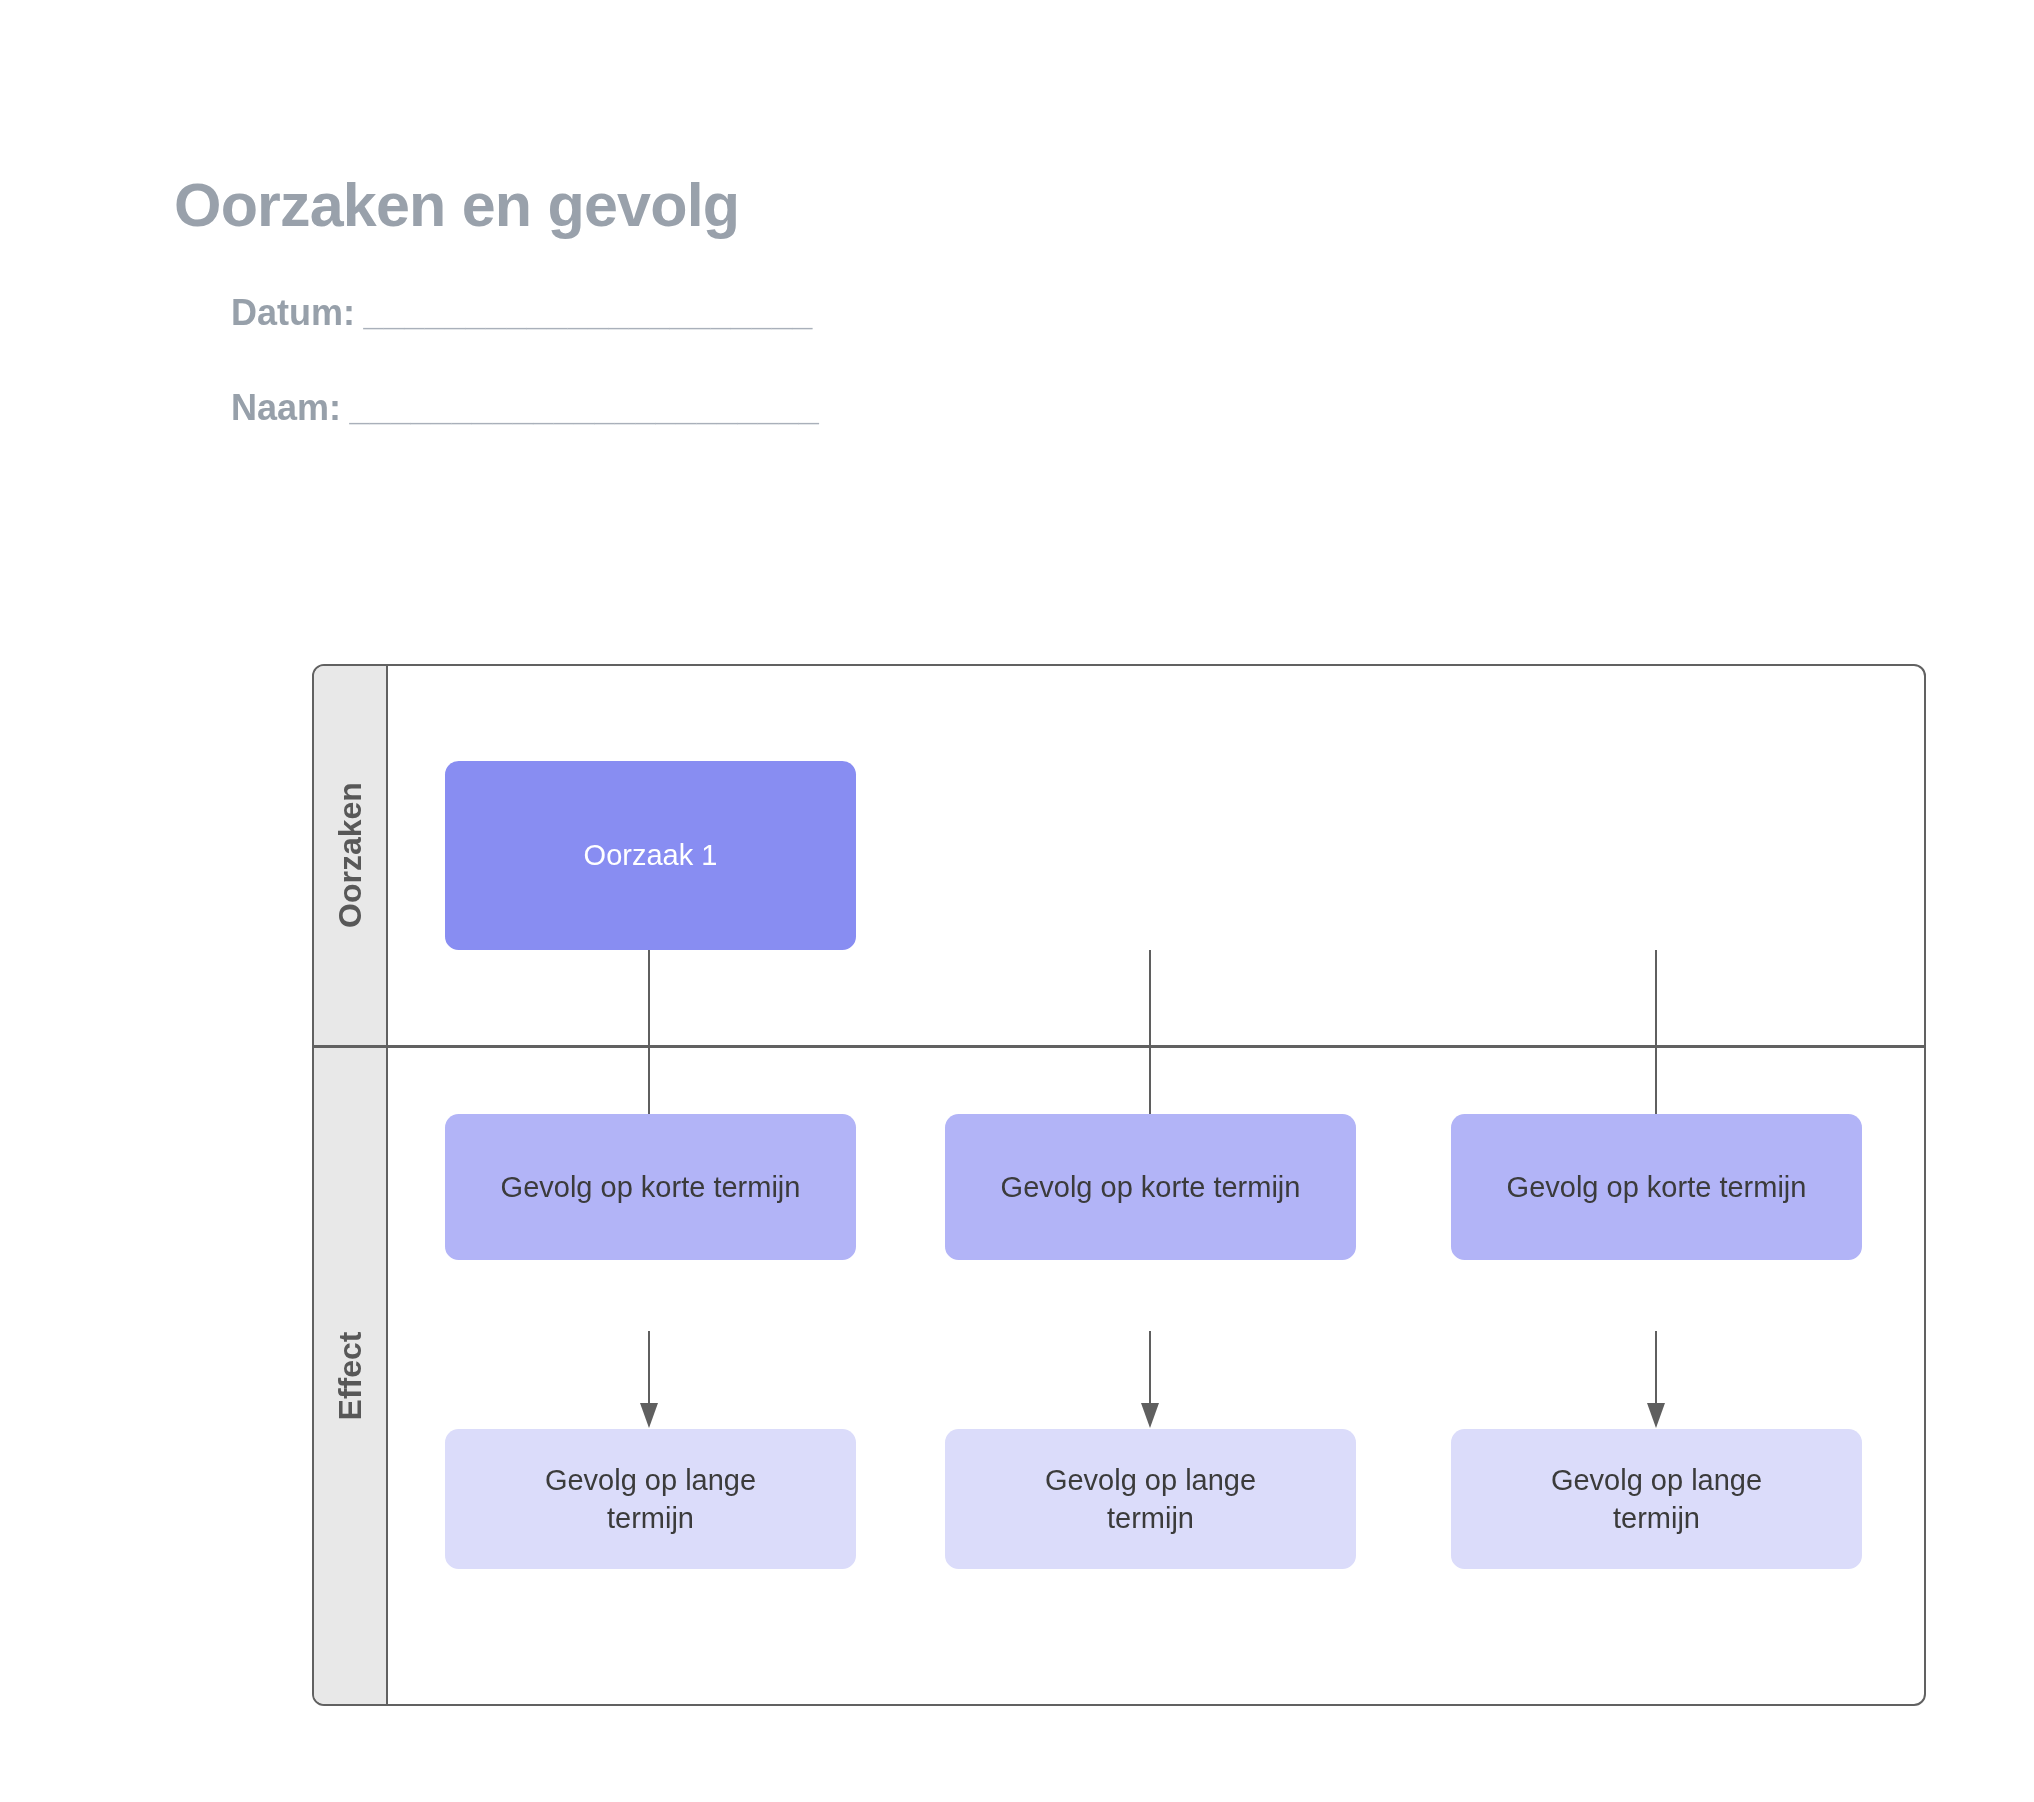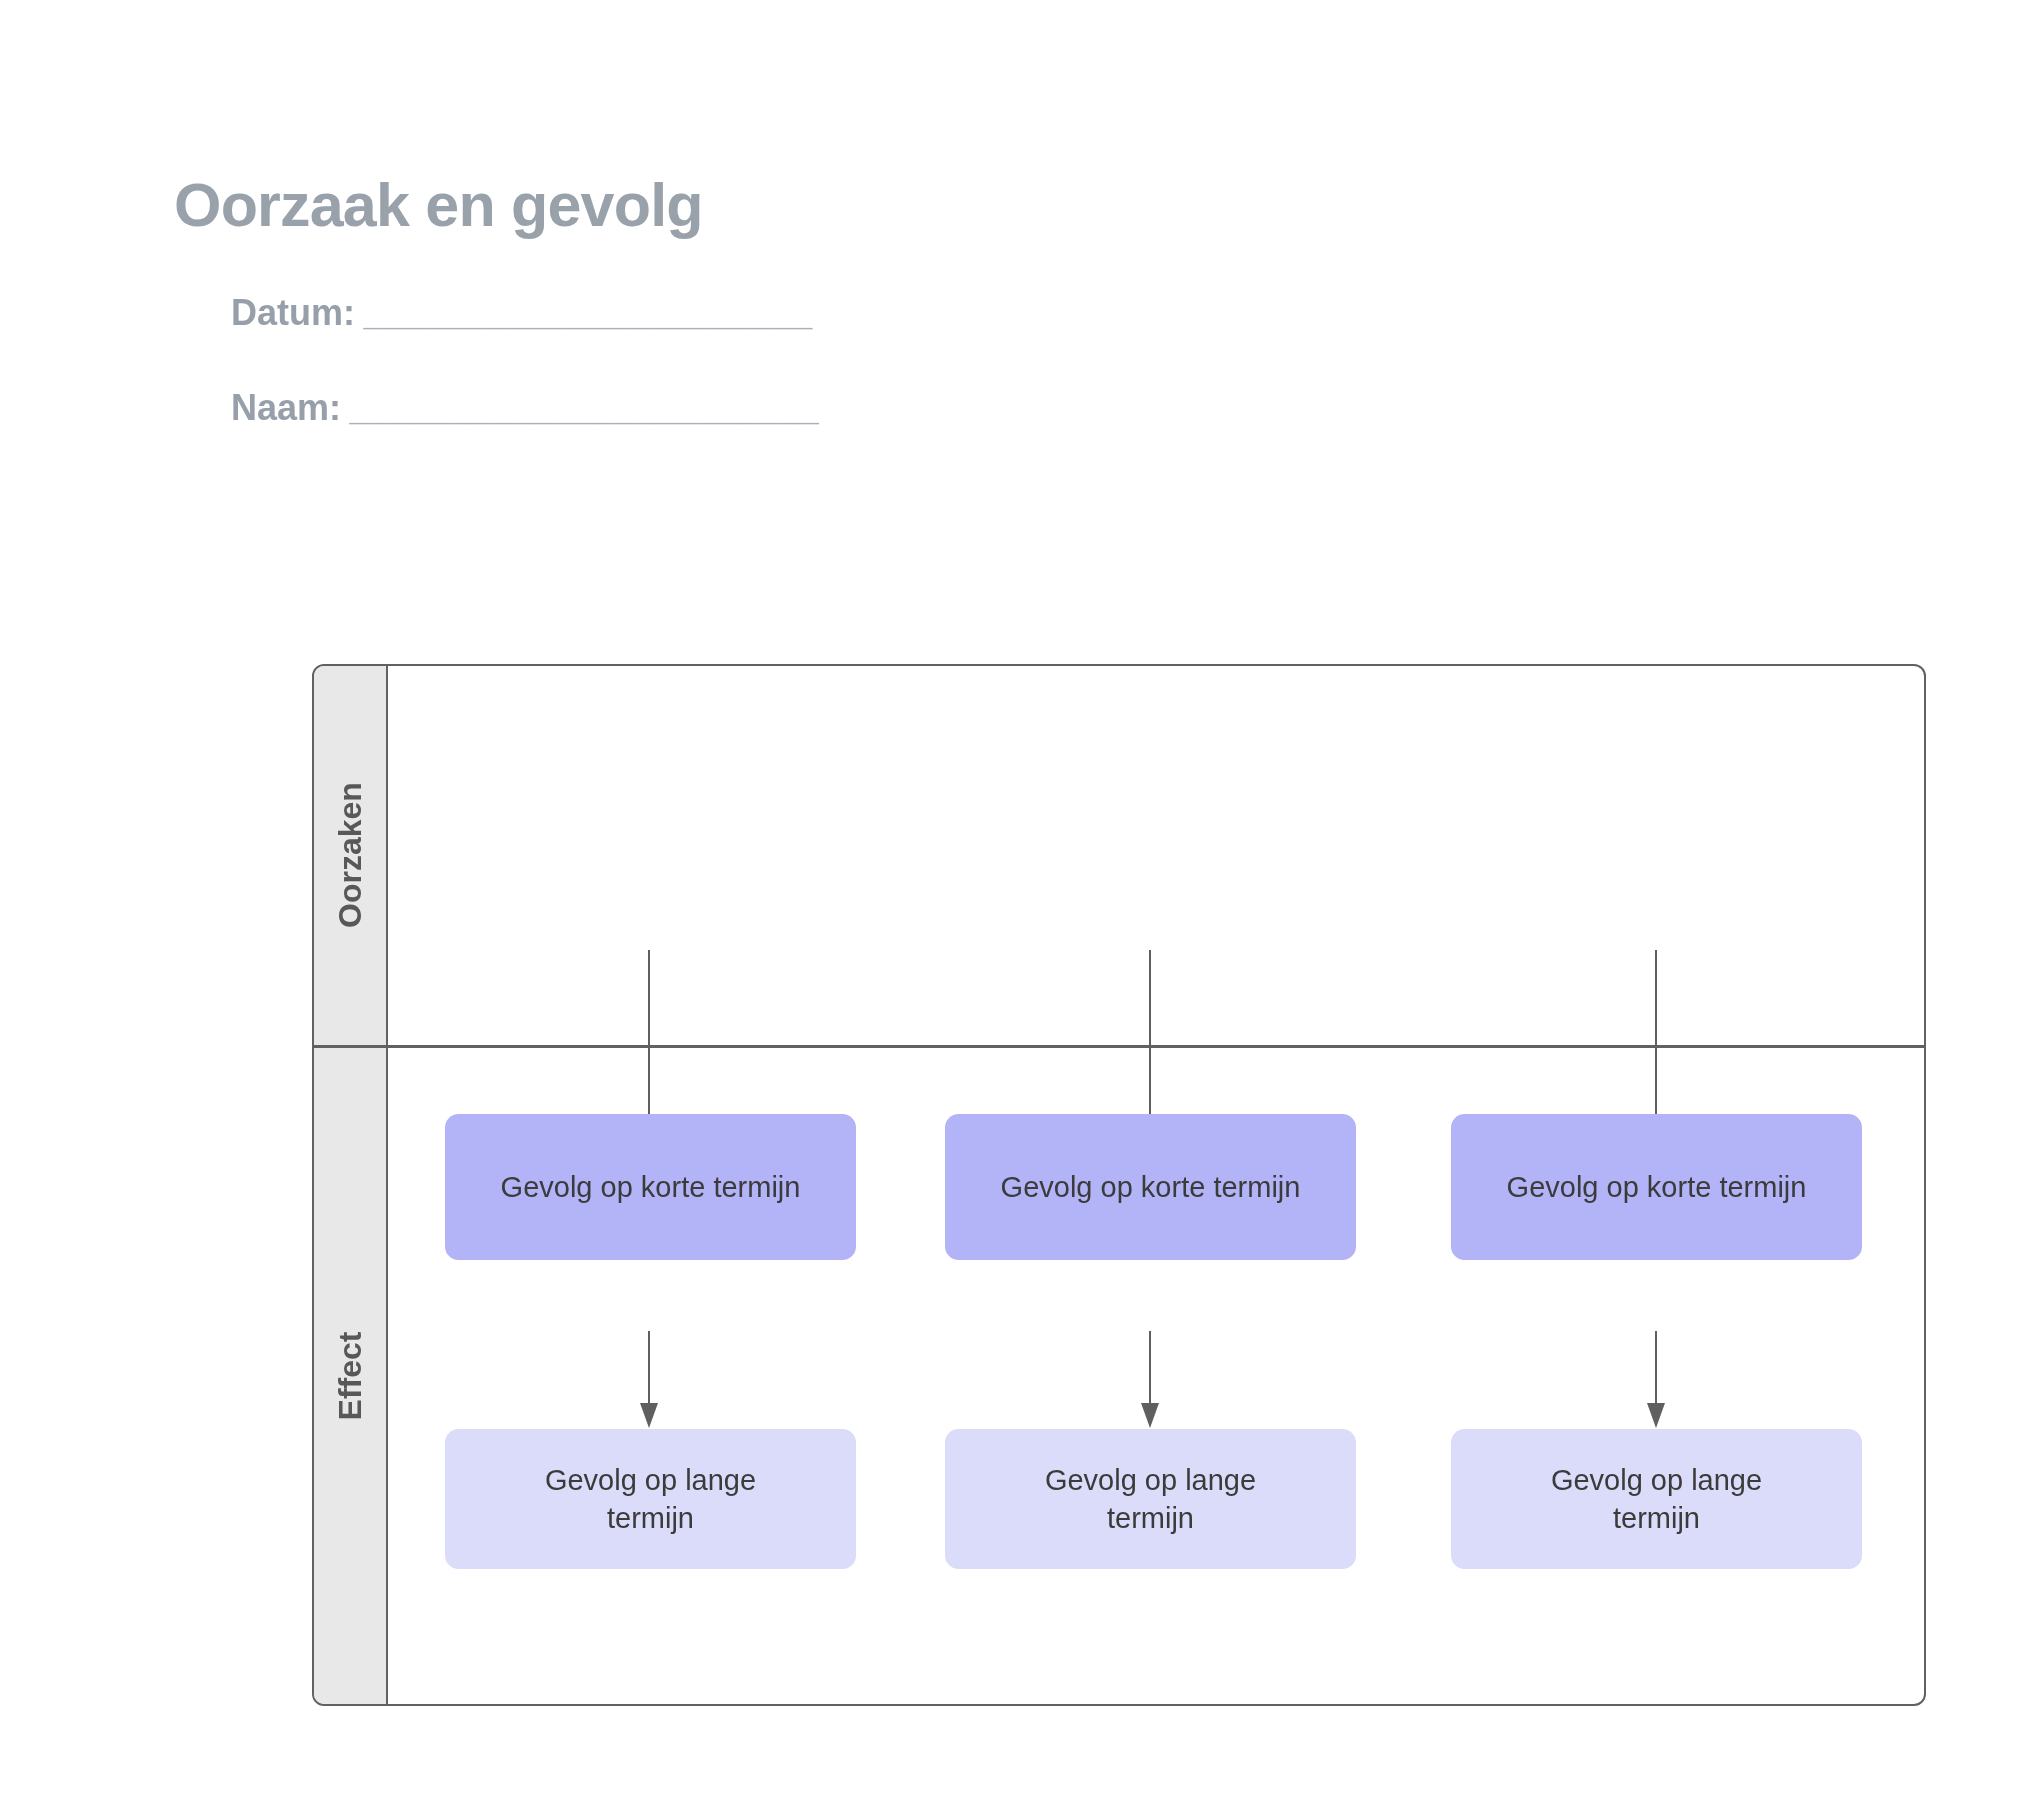--- a/index.html
+++ b/index.html
@@ -79,39 +79,42 @@
   }
   .arrow-a{top:284px;} .arrow-a .shaft{height:164px;}
   .arrow-b{top:665px;} .arrow-b .shaft{height:72px;}
   .ac1{left:326px;} .ac2{left:827px;} .ac3{left:1333px;}
 </style>
 </head>
 <body>
 
 <div class="page-root">
 
-  <h1 class="title">Oorzaak en gevolg</h1>
+  <h1 class="title">Oorzaken en gevolg</h1>
 
   <div class="field field-name">
     <span>Datum:</span><span class="field-line">______________________</span>
   </div>
 
   <div class="field field-date">
     <span>Naam:</span><span class="field-line">_______________________</span>
   </div>
 
   <div class="diagram">
 
     <div class="band">
       <div class="band-label causes">Oorzaken</div>
       <div class="band-label effect">Effect</div>
     </div>
 
     <div class="divider"></div>
 
+    <div class="box cause c1">
+      <span class="boxtext">Oorzaak 1</span>
+    </div>
     <div class="arrow arrow-a ac1">
       <div class="shaft"></div>
       <div class="head"></div>
     </div>
     <div class="box short c1">
       <span class="boxtext">Gevolg op korte termijn</span>
     </div>
     <div class="arrow arrow-b ac1">
       <div class="shaft"></div>
       <div class="head"></div>

